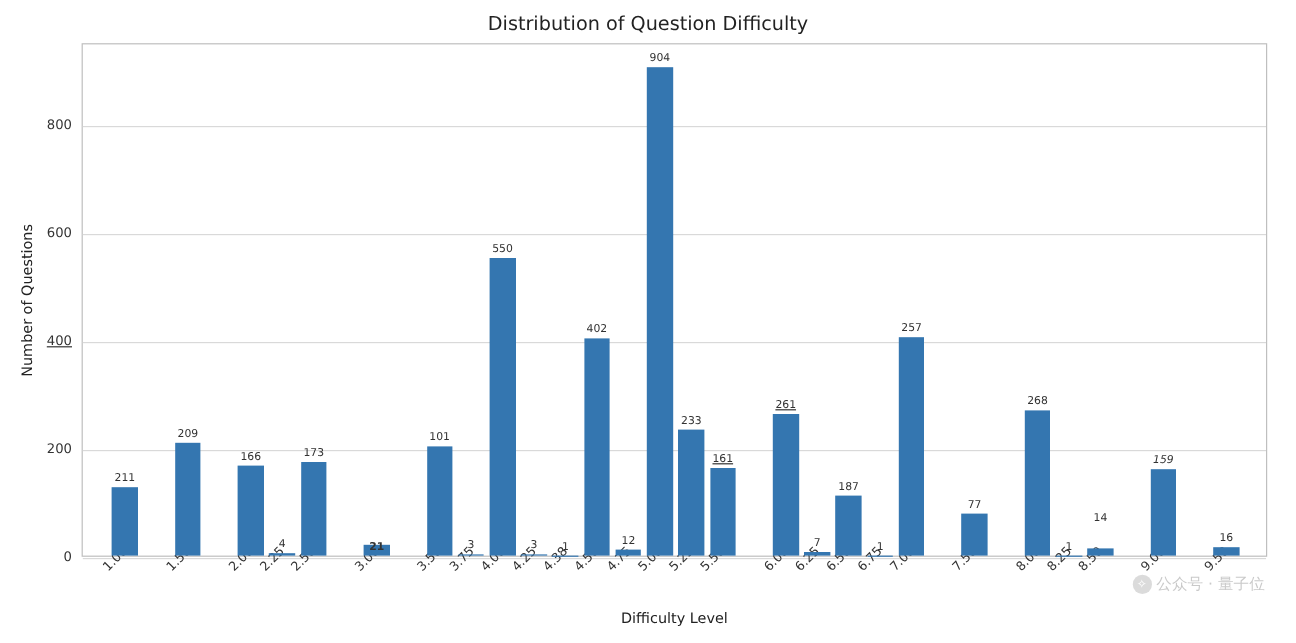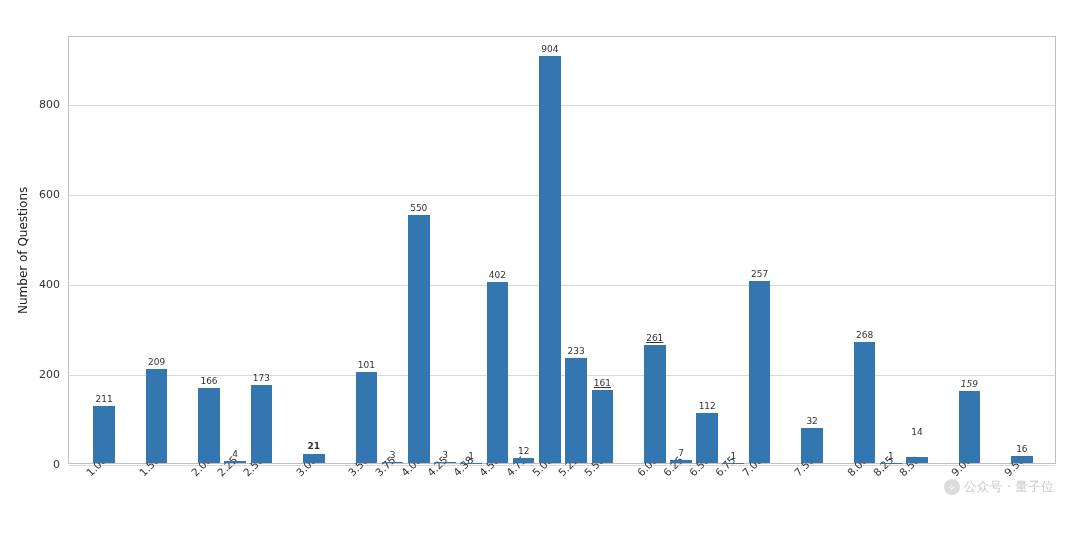--- a/index.html
+++ b/index.html
@@ -121,41 +121,42 @@
     align-items: center;
     justify-content: center;
     font-size: 10px;
     color: #fff;
   }
 </style>
 </head>
 <body>
 
 <div class="chart-wrap">
+  <div class="title">Distribution of Question Difficulty</div>
 
   <div class="y-label">Number of Questions</div>
 
   <div class="plot-area" id="plot">
       <div class="grid-line-h" style="top: 428px;"></div>
       <div class="grid-line-h" style="top: 337.895px;"></div>
       <div class="grid-line-h" style="top: 247.789px;"></div>
       <div class="grid-line-h" style="top: 157.684px;"></div>
       <div class="grid-line-h" style="top: 67.5789px;"></div>
       <div class="bar" style="left: 24.36px; width: 21.5022px; height: 56.7663px; background: rgb(52, 118, 176);"></div>
       <div class="bar-label" style="left: 35.1111px; bottom: 58.7663px;">211</div>
       <div class="bar" style="left: 76.8044px; width: 21.5022px; height: 94.16px; background: rgb(52, 118, 176);"></div>
       <div class="bar-label" style="left: 87.5556px; bottom: 96.16px;">209</div>
       <div class="bar" style="left: 129.249px; width: 21.5022px; height: 74.7874px; background: rgb(52, 118, 176);"></div>
       <div class="bar-label" style="left: 140px; bottom: 76.7874px;">166</div>
       <div class="bar" style="left: 155.471px; width: 21.5022px; height: 1.80211px; background: rgb(52, 118, 176);"></div>
       <div class="bar-label" style="left: 166.222px; bottom: 3.80211px;">4</div>
       <div class="bar" style="left: 181.693px; width: 21.5022px; height: 77.9411px; background: rgb(52, 118, 176);"></div>
       <div class="bar-label" style="left: 192.444px; bottom: 79.9411px;">173</div>
       <div class="bar" style="left: 234.138px; width: 21.5022px; height: 9.46105px; background: rgb(52, 118, 176);"></div>
-      <div class="bar-label" style="left: 244.889px; bottom: 12px; font-weight: bold;">21</div>
+      <div class="bar-label" style="left: 244.889px; bottom: 2px; font-weight: bold;">21</div>
       <div class="bar" style="left: 286.582px; width: 21.5022px; height: 91.4568px; background: rgb(52, 118, 176);"></div>
       <div class="bar-label" style="left: 297.333px; bottom: 93.4568px;">101</div>
       <div class="bar" style="left: 312.804px; width: 21.5022px; height: 1.35158px; background: rgb(52, 118, 176);"></div>
       <div class="bar-label" style="left: 323.556px; bottom: 3.35158px;">3</div>
       <div class="bar" style="left: 339.027px; width: 21.5022px; height: 247.789px; background: rgb(52, 118, 176);"></div>
       <div class="bar-label" style="left: 349.778px; bottom: 249.789px;">550</div>
       <div class="bar" style="left: 365.249px; width: 21.5022px; height: 1.35158px; background: rgb(52, 118, 176);"></div>
       <div class="bar-label" style="left: 376px; bottom: 3.35158px;">3</div>
       <div class="bar" style="left: 391.471px; width: 21.5022px; height: 0.450526px; background: rgb(52, 118, 176);"></div>
       <div class="bar-label" style="left: 402.222px; bottom: 2.45053px;">1</div>
@@ -167,43 +168,43 @@
       <div class="bar-label" style="left: 480.889px; bottom: 409.276px;">904</div>
       <div class="bar" style="left: 496.36px; width: 21.5022px; height: 104.973px; background: rgb(52, 118, 176);"></div>
       <div class="bar-label" style="left: 507.111px; bottom: 106.973px;">233</div>
       <div class="bar" style="left: 522.582px; width: 21.5022px; height: 72.5347px; background: rgb(52, 118, 176);"></div>
       <div class="bar-label" style="left: 533.333px; bottom: 74.5347px; text-decoration: underline;">161</div>
       <div class="bar" style="left: 575.027px; width: 21.5022px; height: 117.587px; background: rgb(52, 118, 176);"></div>
       <div class="bar-label" style="left: 585.778px; bottom: 119.587px; text-decoration: underline;">261</div>
       <div class="bar" style="left: 601.249px; width: 21.5022px; height: 3.15368px; background: rgb(52, 118, 176);"></div>
       <div class="bar-label" style="left: 612px; bottom: 5.15368px;">7</div>
       <div class="bar" style="left: 627.471px; width: 21.5022px; height: 50.4589px; background: rgb(52, 118, 176);"></div>
-      <div class="bar-label" style="left: 638.222px; bottom: 52.4589px;">112</div>
+      <div class="bar-label" style="left: 638.222px; bottom: 52.4589px;">187</div>
       <div class="bar" style="left: 653.693px; width: 21.5022px; height: 0.450526px; background: rgb(52, 118, 176);"></div>
       <div class="bar-label" style="left: 664.444px; bottom: 2.45053px;">1</div>
       <div class="bar" style="left: 679.916px; width: 21.5022px; height: 181.562px; background: rgb(52, 118, 176);"></div>
       <div class="bar-label" style="left: 690.667px; bottom: 183.562px;">257</div>
       <div class="bar" style="left: 732.36px; width: 21.5022px; height: 34.6905px; background: rgb(52, 118, 176);"></div>
-      <div class="bar-label" style="left: 743.111px; bottom: 36.6905px;">32</div>
+      <div class="bar-label" style="left: 743.111px; bottom: 36.6905px;">77</div>
       <div class="bar" style="left: 784.804px; width: 21.5022px; height: 120.741px; background: rgb(52, 118, 176);"></div>
       <div class="bar-label" style="left: 795.556px; bottom: 122.741px;">268</div>
       <div class="bar" style="left: 811.027px; width: 21.5022px; height: 0.450526px; background: rgb(52, 118, 176);"></div>
       <div class="bar-label" style="left: 821.778px; bottom: 2.45053px;">1</div>
       <div class="bar" style="left: 837.249px; width: 21.5022px; height: 6.30737px; background: rgb(52, 118, 176);"></div>
       <div class="bar-label" style="left: 848px; bottom: 26px; text-align: center;">14</div>
       <div class="bar" style="left: 889.693px; width: 21.5022px; height: 71.6337px; background: rgb(52, 118, 176);"></div>
       <div class="bar-label" style="left: 900.444px; bottom: 73.6337px; font-style: italic;">159</div>
       <div class="bar" style="left: 942.138px; width: 21.5022px; height: 7.20842px; background: rgb(52, 118, 176);"></div>
       <div class="bar-label" style="left: 952.889px; bottom: 9.20842px;">16</div>
     </div>
 
   <div class="y-axis" id="yaxis">
       <div class="y-tick" style="top: 428px;">0</div>
       <div class="y-tick" style="top: 337.895px; margin-left: 14px;">200</div>
-      <div class="y-tick" style="top: 247.789px;">400</div>
+      <div class="y-tick" style="top: 247.789px; text-decoration: underline;">400</div>
       <div class="y-tick" style="top: 157.684px;">600</div>
       <div class="y-tick" style="top: 67.5789px;">800</div>
     </div>
   <div class="x-axis" id="xaxis">
       <div class="x-tick" style="left: 39.1111px;">1.00</div>
       <div class="x-tick" style="left: 91.5556px;">1.50</div>
       <div class="x-tick" style="left: 144px;">2.00</div>
       <div class="x-tick" style="left: 170.222px;">2.25</div>
       <div class="x-tick" style="left: 196.444px;">2.50</div>
       <div class="x-tick" style="left: 248.889px;">3.00</div>
@@ -223,18 +224,19 @@
       <div class="x-tick" style="left: 668.444px;">6.75</div>
       <div class="x-tick" style="left: 694.667px;">7.00</div>
       <div class="x-tick" style="left: 747.111px;">7.50</div>
       <div class="x-tick" style="left: 799.556px;">8.00</div>
       <div class="x-tick" style="left: 825.778px;">8.25</div>
       <div class="x-tick" style="left: 852px;">8.50</div>
       <div class="x-tick" style="left: 904.444px;">9.00</div>
       <div class="x-tick" style="left: 956.889px;">9.50</div>
     </div>
 
+  <div class="x-label">Difficulty Level</div>
 
   <div class="watermark">
     <span class="wm-ico">✧</span>
     <span>公众号 · 量子位</span>
   </div>
 </div>
 
 </body></html>

